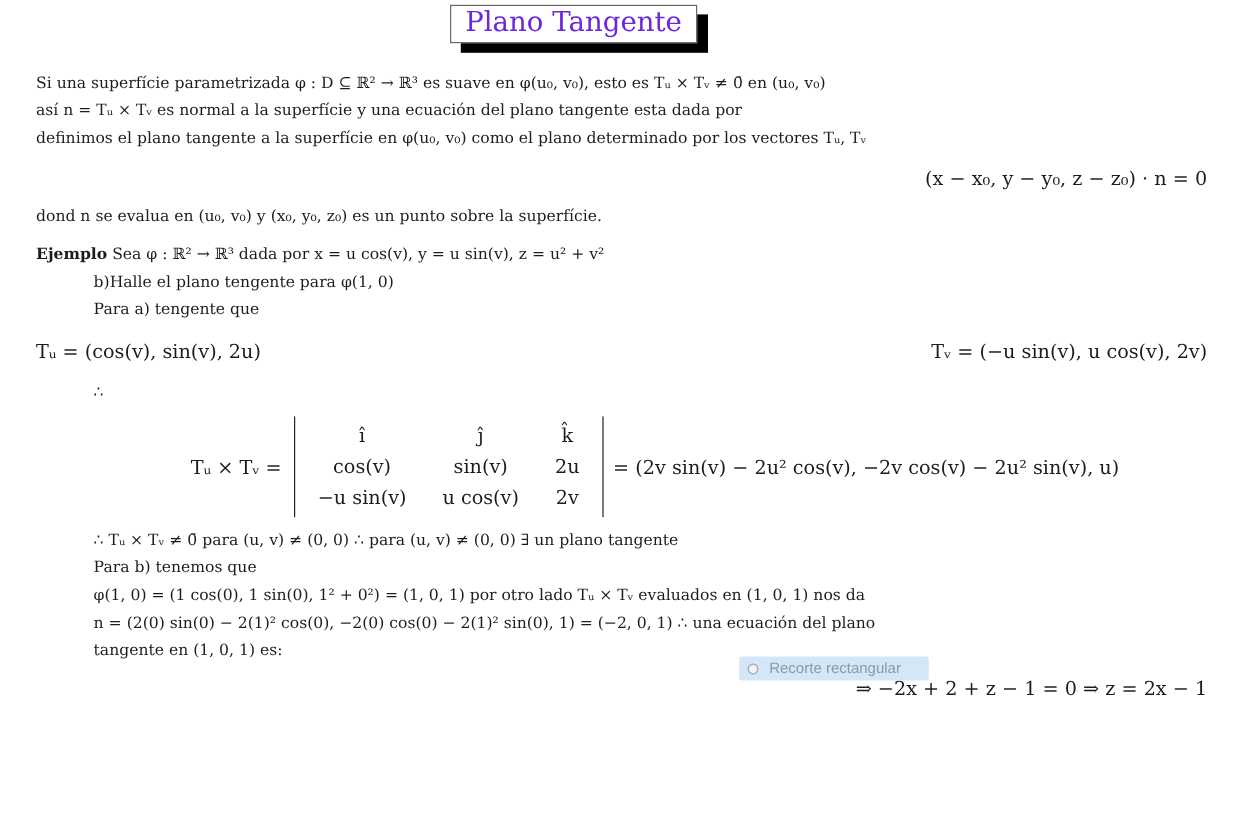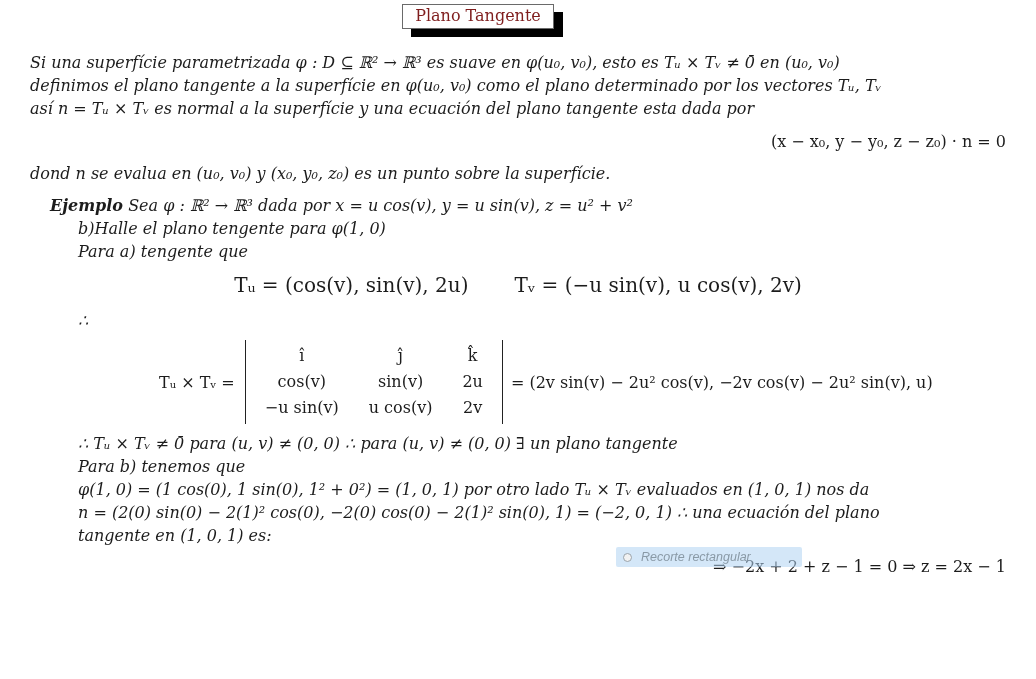--- a/index.html
+++ b/index.html
@@ -16,44 +16,43 @@
   .title-wrap{
     display:flex;justify-content:center;
     padding-top:4px;
     position:relative;left:-40px;
   }
   .title-box{
     background:#ffffff;
     border:1px solid #6a6a6a;
     box-shadow:9px 8px 0 0 #000000;
     padding:1px 12px 3px 12px;
-    font-size:16px;
-    color:#7f1d1d;
+    font-size:23px;
+    color:#6d28d9;
   }
   
   .line{
-    font-size:16px;
+    font-size:13px;
     line-height:23px;
     white-space:nowrap;
-    font-style:italic;
   }
   .para1{margin-top:22px;}
   .indent{margin-left:48px;}
   .center{
     text-align:right;
     white-space:nowrap;
   }
   .disp{margin:10px 0 9px 0;font-size:16px;line-height:23px;}
-  .bold{font-weight:bold;margin-left:20px;}
+  .bold{font-weight:bold;}
   .ex{margin-top:9px;}
   
   .tvrow{
-    display:flex;justify-content:center;gap:46px;
+    display:flex;justify-content:space-between;gap:46px;
     margin:11px 0 10px 0;
-    font-size:20px;line-height:23px;
+    font-size:16px;line-height:23px;
   }
   .therefore-line{margin-top:12px;}
   
   .crossrow{
     display:flex;align-items:center;
     margin:8px 0 8px 83px;
     font-size:16px;
     white-space:nowrap;
   }
   .crossrow .lhs{margin-right:10px;margin-left:46px;}
@@ -70,28 +69,27 @@
     font-size:16px;
     line-height:24px;
     white-space:nowrap;
   }
   .final1{margin-top:14px;}
   .final2{margin-top:8px;}
   
   .snip{
     position:absolute;
     left:616px;top:547px;
-    width:186px;height:20px;
+    width:158px;height:20px;
     background:rgba(176,212,243,0.55);
     border-radius:2px;
     display:flex;align-items:center;
     font-family:"Liberation Sans", sans-serif;
     font-size:12.5px;
     color:rgba(125,140,152,0.85);
-    font-style:italic;
   }
   .snip .dot{
     width:7px;height:7px;
     border-radius:50%;
     background:#f2f2f2;
     border:1px solid #9aa3ab;
     margin:0 9px 0 7px;
     flex:0 0 auto;
   }
 </style>
@@ -101,22 +99,22 @@
 <div class="doc">
 
   <div class="title-wrap">
     <div class="title-box">
       <span>Plano Tangente</span>
     </div>
   </div>
 
   <div class="para1">
     <div class="line">Si una superfície parametrizada φ : D ⊆ ℝ² → ℝ³ es suave en φ(u₀, v₀), esto es Tᵤ × Tᵥ ≠ 0̄ en (u₀, v₀)</div>
+    <div class="line">así n = Tᵤ × Tᵥ es normal a la superfície y una ecuación del plano tangente esta dada por</div>
     <div class="line">definimos el plano tangente a la superfície en φ(u₀, v₀) como el plano determinado por los vectores Tᵤ, Tᵥ</div>
-    <div class="line">así n = Tᵤ × Tᵥ es normal a la superfície y una ecuación del plano tangente esta dada por</div>
   </div>
 
   <div class="center disp">(x − x₀, y − y₀, z − z₀) · n = 0</div>
 
   <div class="line">dond n se evalua en (u₀, v₀) y (x₀, y₀, z₀) es un punto sobre la superfície.</div>
 
   <div class="line ex">
     <span class="bold">Ejemplo</span>
     <span>Sea φ : ℝ² → ℝ³ dada por x = u cos(v), y = u sin(v), z = u² + v²</span>
   </div>

